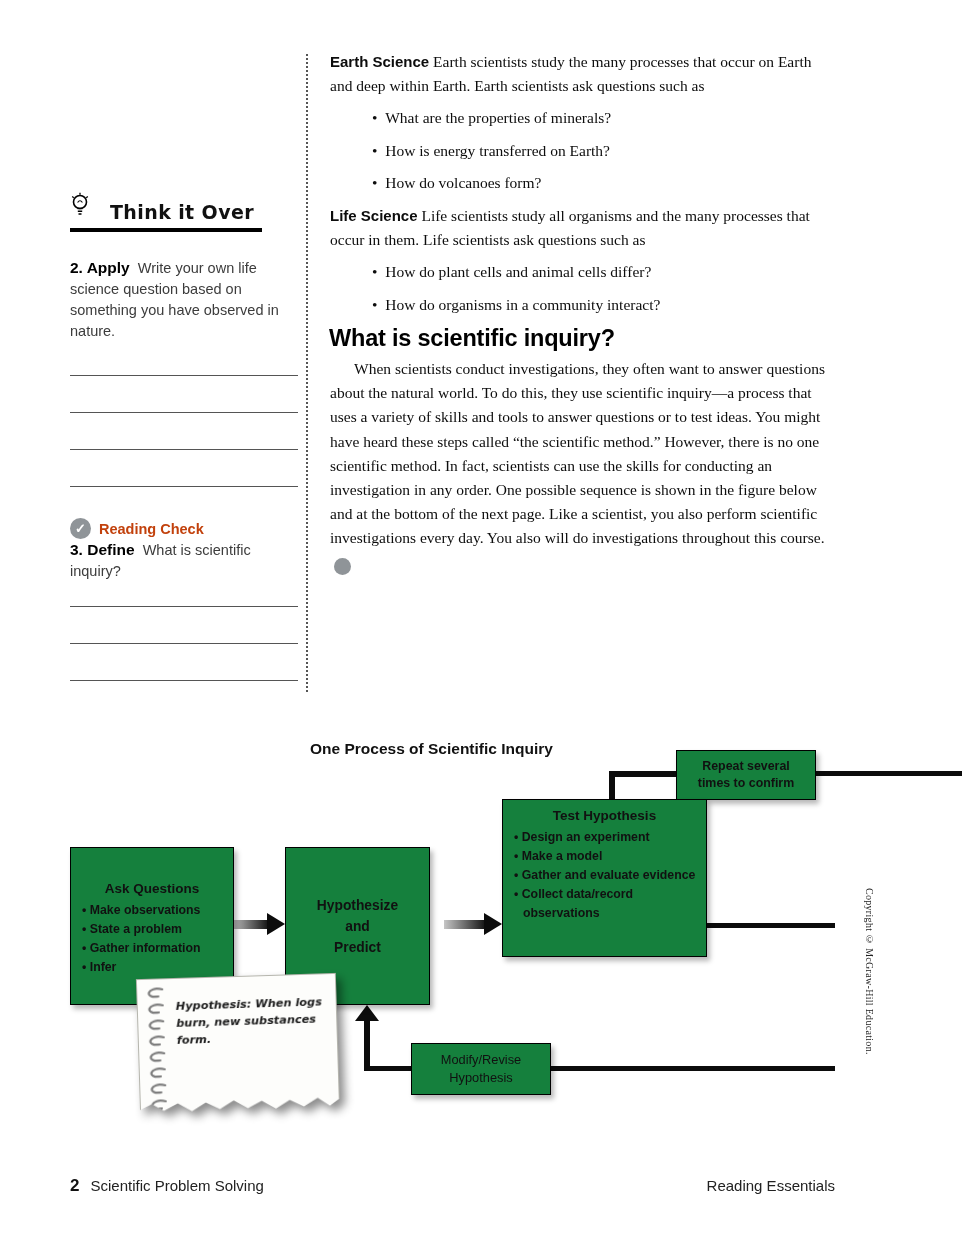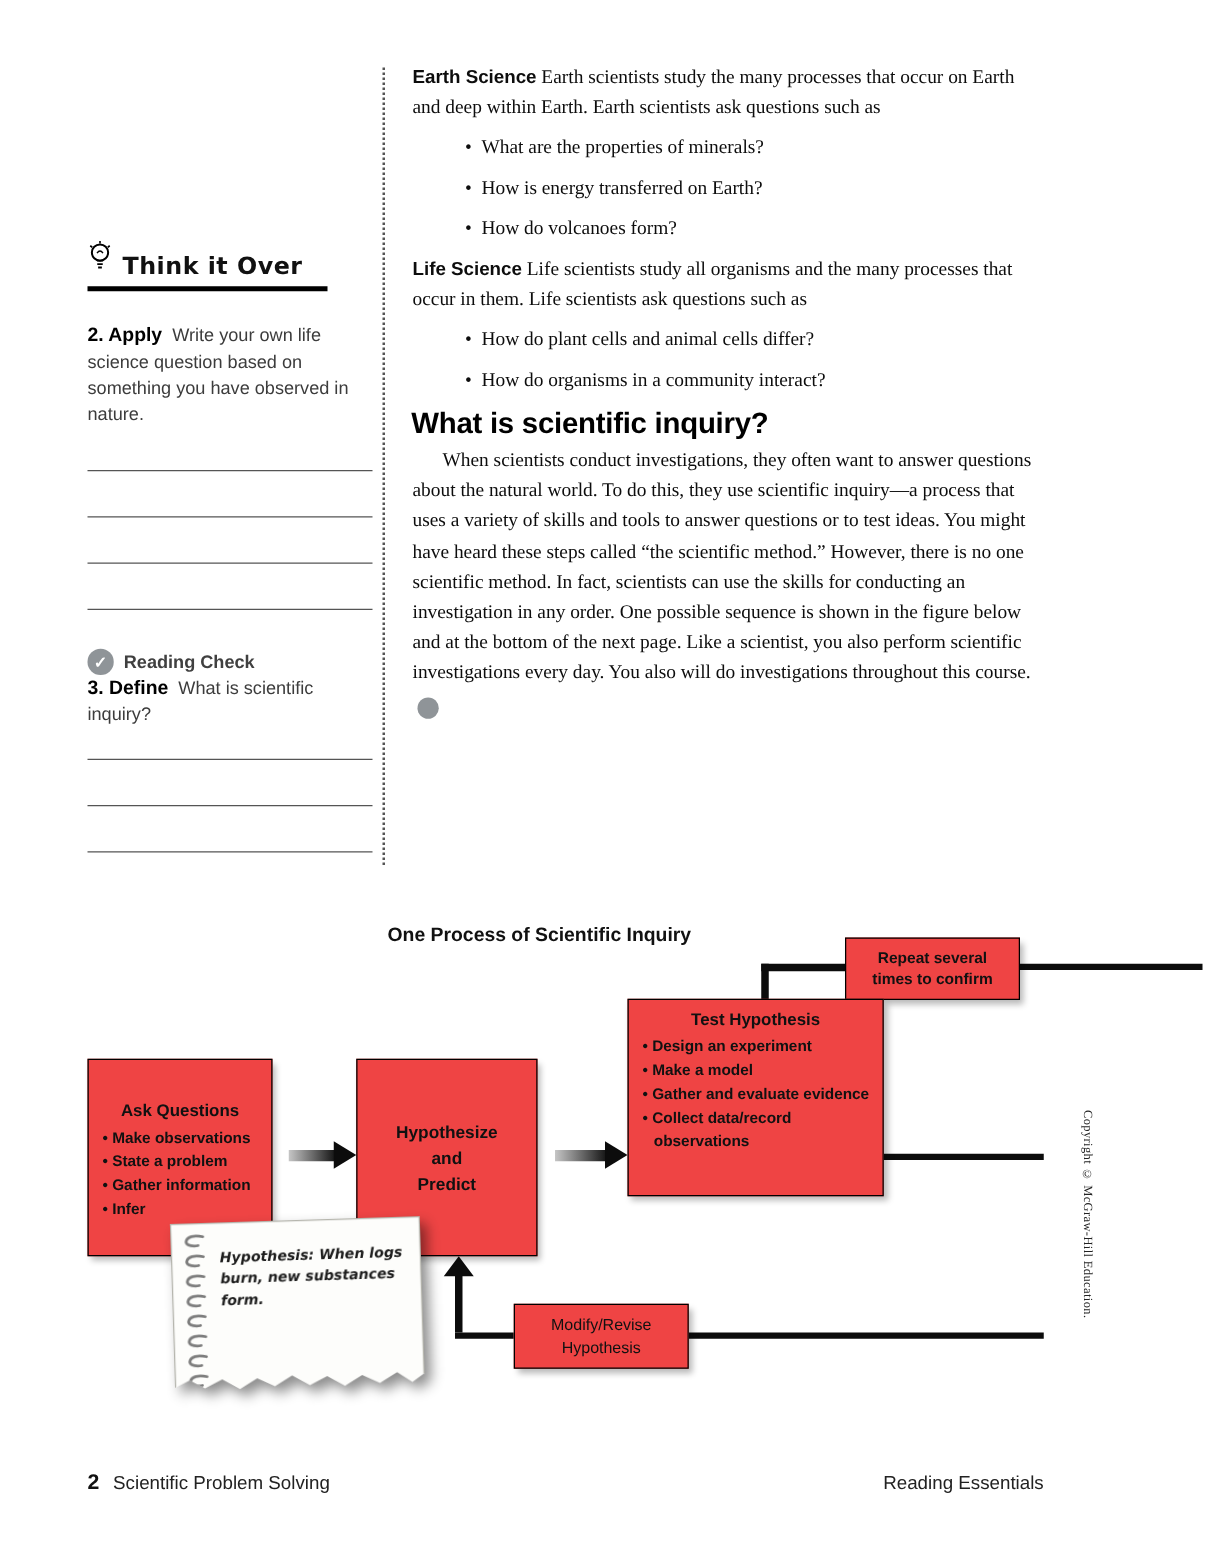--- a/index.html
+++ b/index.html
@@ -5,31 +5,31 @@
   * { margin:0; padding:0; box-sizing:border-box; }
   html,body { background:#ffffff; }
   .page {
     position:relative; width:979px; height:1251px; background:#fff;
     font-family:"Liberation Serif", serif; color:#111; overflow:hidden;
   }
 
   
   .sidebar { position:absolute; left:70px; top:192px; width:228px;
              font-family:"Liberation Sans", sans-serif; }
-  .tio-header { display:flex; align-items:flex-end; gap:8px;
+  .tio-header { display:flex; align-items:flex-end; gap:20px;
                 padding-bottom:5px; border-bottom:4px solid #000; width:192px; }
   .tio-title { font-family:"DejaVu Sans", sans-serif; font-weight:bold;
                font-size:19px; letter-spacing:.4px; }
   .side-item { margin-top:25px; font-size:14.5px; line-height:21px; color:#3c3c3c; }
   .side-num { font-weight:bold; font-size:15.5px; color:#000; }
   .answer-line { height:37px; border-bottom:1.2px solid #555; }
   .answer-line.first4 { height:34px; }
   .answer-line.first3 { height:25px; }
   .rc-header { display:flex; align-items:center; gap:8px; margin-top:31px; }
-  .rc-title { font-weight:bold; font-size:14.5px; color:#404040; }
+  .rc-title { font-weight:bold; font-size:14.5px; color:#c2410c; }
   .check-circle { width:21px; height:21px; border-radius:50%; background:#8f9498;
                   color:#fff; font-size:13px; font-weight:bold;
                   display:inline-flex; align-items:center; justify-content:center;
                   flex:0 0 auto; }
   .check-inline { display:inline-flex; width:17px; height:17px; border-radius:50%;
                   background:#8f9498; color:#fff; font-size:11px; font-weight:bold;
                   align-items:center; justify-content:center; vertical-align:-3px;
                   margin-left:4px; }
 
   
@@ -43,29 +43,29 @@
   .main ul { list-style:none; margin:7px 0 9px 0; padding-left:42px; }
   .main li { padding-left:13px; text-indent:-13px; margin:8px 0; }
   .main li::before { content:"•\00a0\00a0"; }
   .main h1 { font-family:"Liberation Sans", sans-serif; font-weight:800;
              font-size:23.5px; letter-spacing:-.2px; margin:9px 0 7px -1px; color:#000; }
   .body-para { text-indent:24px; }
 
   
   .fig-title { position:absolute; left:310px; top:740px;
                font-family:"Liberation Sans", sans-serif; font-weight:bold; font-size:15.5px; }
-  .fbox { position:absolute; background:#ef4444; border:1.6px solid #000;
+  .fbox { position:absolute; background:#15803d; border:1.6px solid #000;
           box-shadow:3px 4px 5px rgba(0,0,0,.28);
           font-family:"Liberation Sans", sans-serif; z-index:2; }
   .fbox-title { font-weight:bold; font-size:13.5px; text-align:center; }
   .fbox ul { list-style:none; padding:5px 6px 0 11px; }
   .fbox li { font-size:12.3px; font-weight:600; line-height:19px;
              padding-left:9px; text-indent:-9px; }
   .fbox li::before { content:"•\00a0"; }
-  .box-ask { left:70px; top:847px; width:148px; height:158px; padding-top:33px; }
+  .box-ask { left:70px; top:847px; width:164px; height:158px; padding-top:33px; }
   .box-hyp { left:285px; top:847px; width:145px; height:158px;
              display:flex; align-items:center; justify-content:center;
              text-align:center; font-weight:bold; font-size:13.8px; line-height:21px; }
   .box-test { left:502px; top:799px; width:205px; height:158px; padding-top:8px; }
   .box-repeat { left:676px; top:750px; width:140px; height:50px;
                 display:flex; align-items:center; justify-content:center;
                 text-align:center; font-weight:600; font-size:12.4px; line-height:17px; }
   .box-modify { left:411px; top:1043px; width:140px; height:52px;
                 display:flex; align-items:center; justify-content:center;
                 text-align:center; font-weight:400; font-size:12.8px; line-height:18px; }

